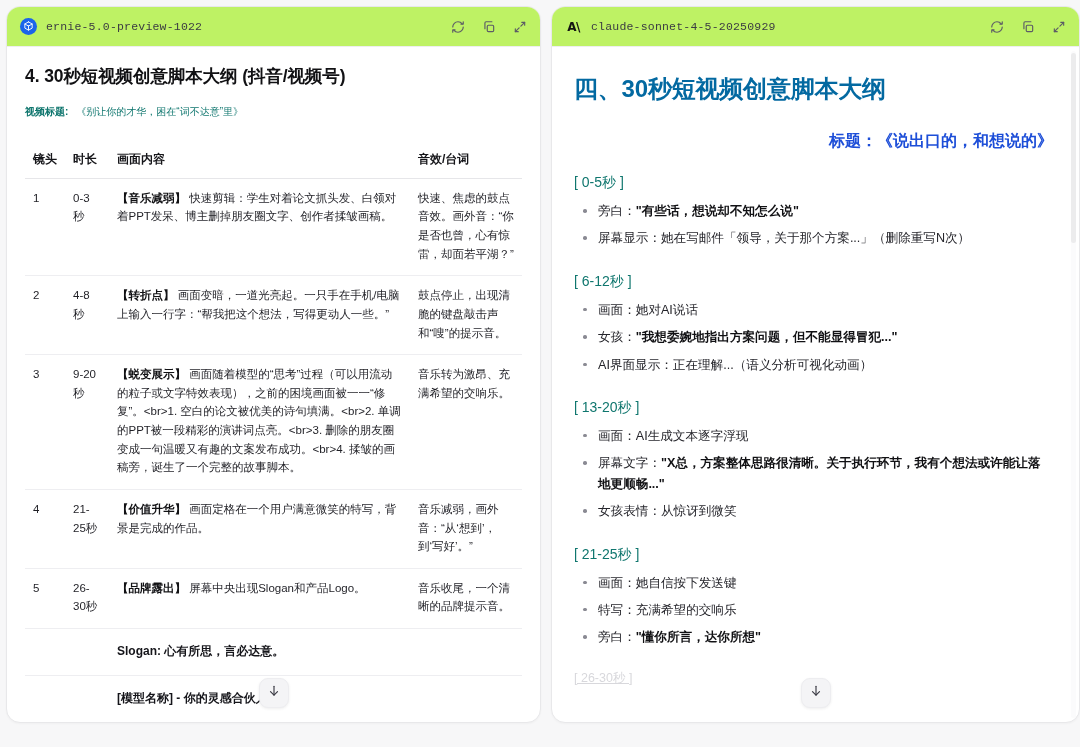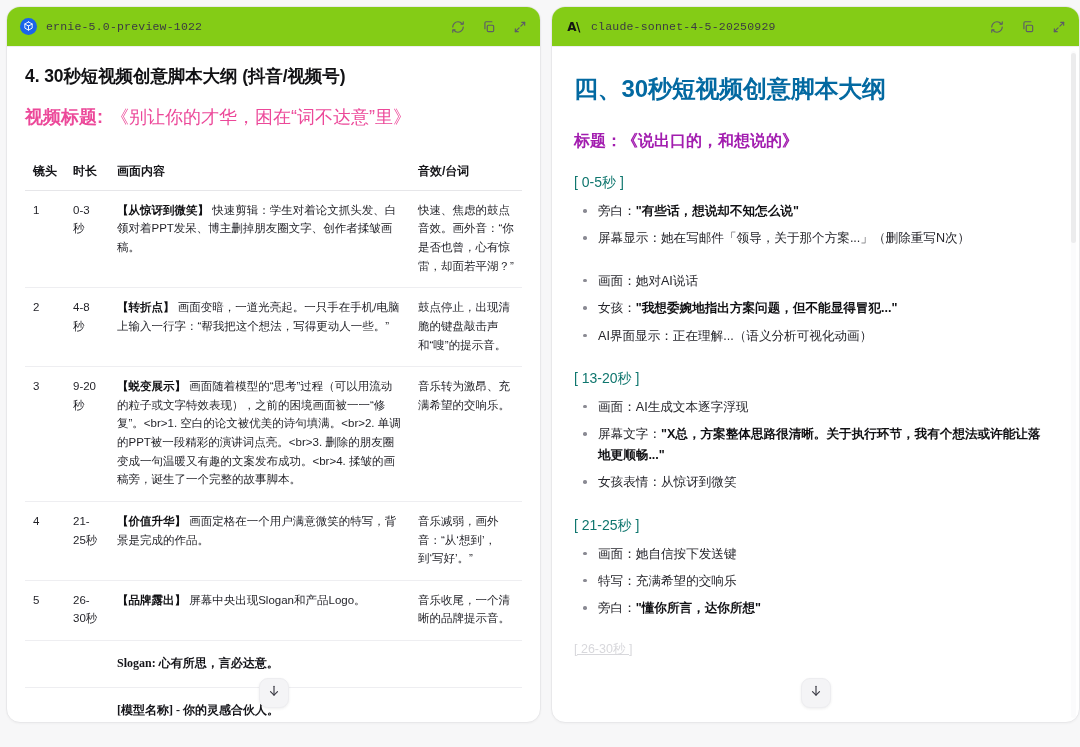--- a/index.html
+++ b/index.html
@@ -32,21 +32,21 @@
   .panel-left  { width: 535px; margin-left: 6px; height: 717px; }
   .panel-right { width: 529px; height: 717px; }
 
   .panel-header {
     height: 40px;
     flex: 0 0 40px;
     display: flex;
     align-items: center;
     padding: 0 12px 0 13px;
     border-bottom: 1px solid #eeeef0;
-    background: #84cc16;
+    background: #bef264;
   }
   .model-logo {
     width: 17px; height: 17px;
     flex: 0 0 17px;
     display: flex; align-items: center; justify-content: center;
     margin-right: 9px;
   }
   .logo-ernie {
     border-radius: 50%;
     background: #1a64ea;
@@ -112,22 +112,22 @@
   
   .doc-h1 {
     font-size: 17.5px;
     font-weight: 700;
     color: #111114;
     margin: 4px 0 16px 0;
     line-height: 1.3;
     letter-spacing: -0.1px;
   }
   .doc-sub {
-    font-size: 18px;
-    color: #ec4899;
+    font-size: 10px;
+    color: #0f766e;
     margin: 0 0 26px 0;
     line-height: 1.5;
   }
   .doc-sub b { font-weight: 700; }
   .doc-sub .sub-val { font-weight: 400; margin-left: 8px; }
 
   
   table.script-table {
     width: 100%;
     border-collapse: collapse;
@@ -154,37 +154,37 @@
   .col-shot { width: 34px; }
   .col-dur  { width: 44px; }
   .col-visual { width: auto; }
   .col-audio { width: 112px; }
   td.c-shot { color: #1f1f25; }
   td.c-dur  { color: #1f1f25; }
   td b, .strong { font-weight: 700; color: #111114; }
   tr.note-row td {
     padding-top: 13px;
     padding-bottom: 14px;
-    font-family: Liberation Serif, serif;
   }
   .note-text { font-weight: 700; color: #15151a; font-size: 12px; }
 
   
   .r-h2 {
     font-size: 24px;
     font-weight: 700;
     color: #0369a1;
     margin: 0 0 26px 0;
     letter-spacing: -0.2px;
   }
   .r-title {
     font-size: 16px;
     font-weight: 700;
-    color: #a21caf;
+    color: #1d4ed8;
     margin: 6px 0 20px 0;
+    text-align: right;
   }
   .r-timecode {
     font-size: 14px;
     color: #0f766e;
     margin: 0 0 8px 0;
     line-height: 1.5;
   }
   ul.r-list {
     list-style: none;
     margin: 0 0 22px 0;
@@ -295,21 +295,21 @@
               <th>镜头</th>
               <th>时长</th>
               <th>画面内容</th>
               <th>音效/台词</th>
             </tr>
           </thead>
           <tbody id="script-tbody">
               <tr>
                 <td class="c-shot">1</td>
                 <td class="c-dur">0-3秒</td>
-                <td><b>【从惊讶到微笑】</b><span> 快速剪辑：学生对着论文抓头发、白领对着PPT发呆、博主删掉朋友圈文字、创作者揉皱画稿。</span></td>
+                <td><b>【音乐减弱】</b><span> 快速剪辑：学生对着论文抓头发、白领对着PPT发呆、博主删掉朋友圈文字、创作者揉皱画稿。</span></td>
                 <td>快速、焦虑的鼓点音效。画外音：“你是否也曾，心有惊雷，却面若平湖？”</td>
               </tr>
               <tr>
                 <td class="c-shot">2</td>
                 <td class="c-dur">4-8秒</td>
                 <td><b>【转折点】</b><span> 画面变暗，一道光亮起。一只手在手机/电脑上输入一行字：“帮我把这个想法，写得更动人一些。”</span></td>
                 <td>鼓点停止，出现清脆的键盘敲击声和“嗖”的提示音。</td>
               </tr>
               <tr>
                 <td class="c-shot">3</td>
@@ -393,20 +393,21 @@
 
         <h2 class="r-h2">四、30秒短视频创意脚本大纲</h2>
         <div class="r-title">标题：《说出口的，和想说的》</div>
 
         <div id="right-sections">
             <p class="r-timecode">[ 0-5秒 ]</p>
             <ul class="r-list">
               <li><span>旁白：</span><b>"有些话，想说却不知怎么说"</b></li>
               <li><span>屏幕显示：她在写邮件「领导，关于那个方案...」（删除重写N次）</span></li>
             </ul>
+            <p class="r-timecode">[ 6-12秒 ]</p>
             <ul class="r-list">
               <li><span>画面：她对AI说话</span></li>
               <li><span>女孩：</span><b>"我想委婉地指出方案问题，但不能显得冒犯..."</b></li>
               <li><span>AI界面显示：正在理解...（语义分析可视化动画）</span></li>
             </ul>
             <p class="r-timecode">[ 13-20秒 ]</p>
             <ul class="r-list">
               <li><span>画面：AI生成文本逐字浮现</span></li>
               <li><span>屏幕文字：</span><b>"X总，方案整体思路很清晰。关于执行环节，我有个想法或许能让落地更顺畅..."</b></li>
               <li><span>女孩表情：从惊讶到微笑</span></li>

